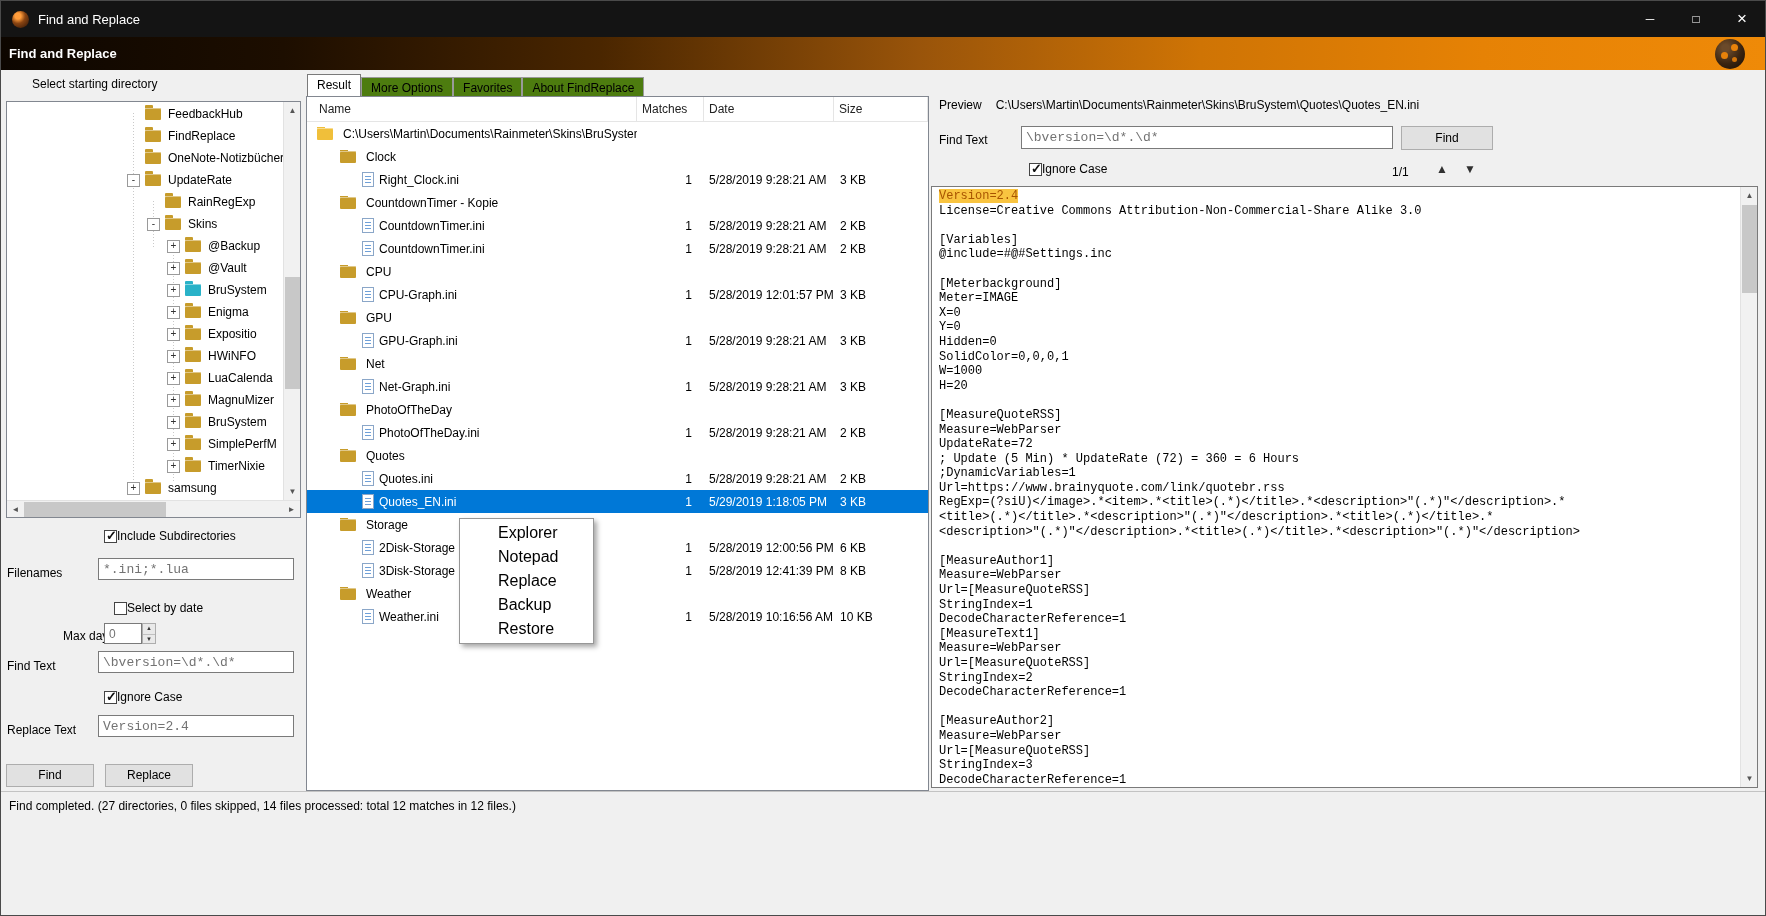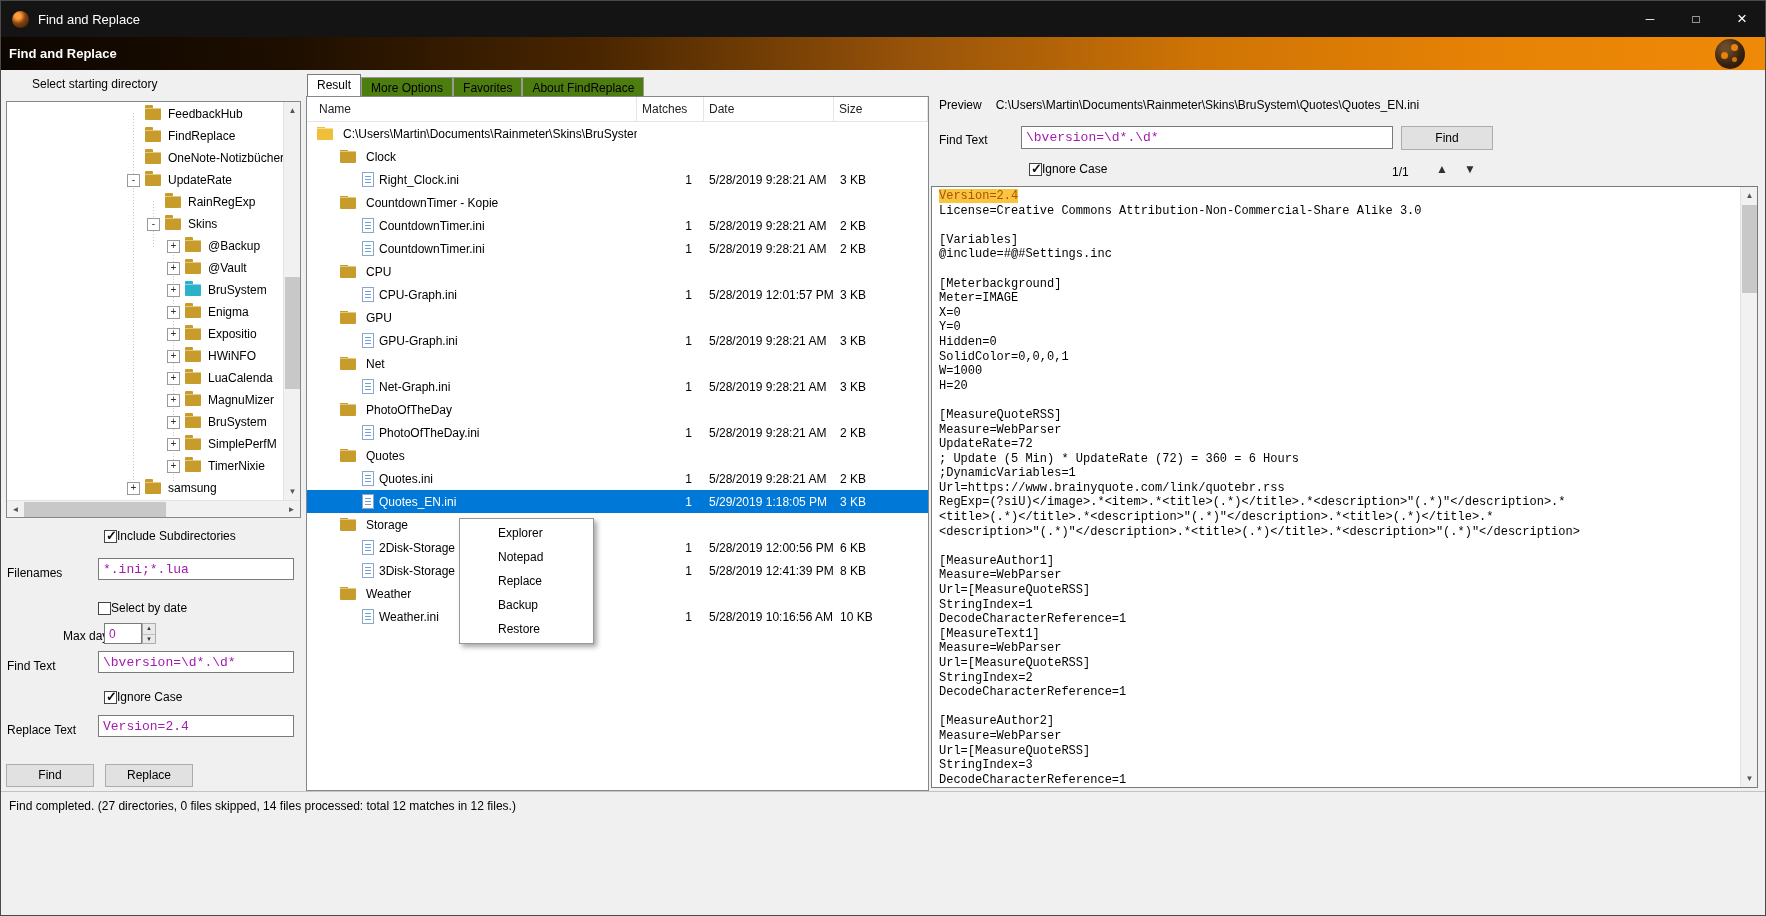--- a/index.html
+++ b/index.html
@@ -47,29 +47,29 @@
   .tree-label { padding:0 2px; }
 
   
   .sb-v { position:absolute; top:0; right:0; width:17px; bottom:17px; background:#f1f1f1; border-left:1px solid #e2e2e2; }
   .sb-h { position:absolute; left:0; right:0; bottom:0; height:17px; background:#f1f1f1; border-top:1px solid #e2e2e2; }
   .sb-arrow { position:absolute; width:17px; height:17px; display:flex; align-items:center; justify-content:center; font-size:8px; color:#555; }
   .sb-thumb { position:absolute; background:#c8c8c8; }
 
   
   .lbl { position:absolute; }
-  .field { position:absolute; height:22px; border:1px solid #7a7a7a; background:#fff; font:13px "Liberation Mono", monospace; padding:0 4px; color:#a21caf; }
+  .field { position:absolute; height:22px; border:1px solid #7a7a7a; background:#fff; font:13px "Liberation Mono", monospace; padding:0 4px; color:#737373; }
   .btn { position:absolute; height:23px; background:#e1e1e1; border:1px solid #adadad; font:12px "Liberation Sans", sans-serif; text-align:center; line-height:21px; }
   .checkbox { width:13px; height:13px; border:1px solid #444; background:#fff; display:inline-block; vertical-align:-2px; position:relative; flex:none; }
   .checkbox.checked::after { content:"✓"; position:absolute; left:1px; top:-3px; font-size:13px; font-weight:bold; color:#101010; }
   .cb-row { position:absolute; display:flex; align-items:center; }
   .f-include { left:103px; top:459px; }
   .lbl-filenames { left:6px; top:496px; }
   .f-filenames { left:97px; top:488px; width:196px; }
-  .f-selectdate { left:97px; top:531px;text-align:center; }
+  .f-selectdate { left:113px; top:531px;text-align:center; }
   .lbl-maxdays { left:62px; top:559px; }
   .f-maxdays { left:103px; top:553px; width:38px; height:21px; text-align:left; font:12px "Liberation Sans",sans-serif; }
   .spin { position:absolute; left:141px; top:553px; width:14px; height:21px; border:1px solid #adadad; background:#e9e9e9; }
   .spin span { display:block; height:10px; font-size:6px; text-align:center; line-height:9px; color:#333; }
   .spin span + span { border-top:1px solid #c0c0c0; }
   .lbl-findtext-l { left:6px; top:589px; }
   .f-findtext-l { left:97px; top:581px; width:196px; }
   .f-ignorecase-l { left:103px; top:620px; }
   .lbl-replacetext { left:6px; top:653px; }
   .f-replacetext { left:97px; top:645px; width:196px; }
@@ -93,21 +93,21 @@
   .trow.file .cell-name { padding-left:55px; }
   .cell-matches { text-align:right; padding-right:12px; }
   .cell-date { padding-left:5px; }
   .cell-size { padding-left:6px; }
   .file-ic { width:12px; height:15px; flex:none; background:#fff; border:1px solid #8aa6c8; position:relative; }
   .file-ic::before { content:""; position:absolute; left:2px; top:3px; right:2px; height:9px;
     background:repeating-linear-gradient(to bottom,#6fa0d8 0 1px,transparent 1px 3px); }
 
   
   .context-menu { position:absolute; left:458px; top:517px; width:135px; background:#fff; border:1px solid #979797; box-shadow:3px 3px 5px rgba(0,0,0,.35); z-index:20; padding:2px 0; }
-  .menu-item { height:24px; line-height:24px; padding-left:38px; font-size:12px; white-space:nowrap; }
+  .menu-item { height:24px; line-height:24px; padding-left:38px; font-size:16px; white-space:nowrap; }
 
   
   .right-panel { position:absolute; left:928px; top:69px; width:838px; height:721px; }
   .preview-header { position:absolute; left:10px; top:28px; white-space:nowrap; }
   .ph-label { margin-right:14px; }
   .lbl-findtext-r { left:10px; top:63px; }
   .f-findtext-r { left:92px; top:56px; width:372px; height:23px; }
   .b-find-r { left:472px; top:56px; width:92px; height:24px; line-height:22px; }
   .f-ignorecase-r { left:100px; top:92px; }
   .match-counter { position:absolute; left:463px; top:95px; }

